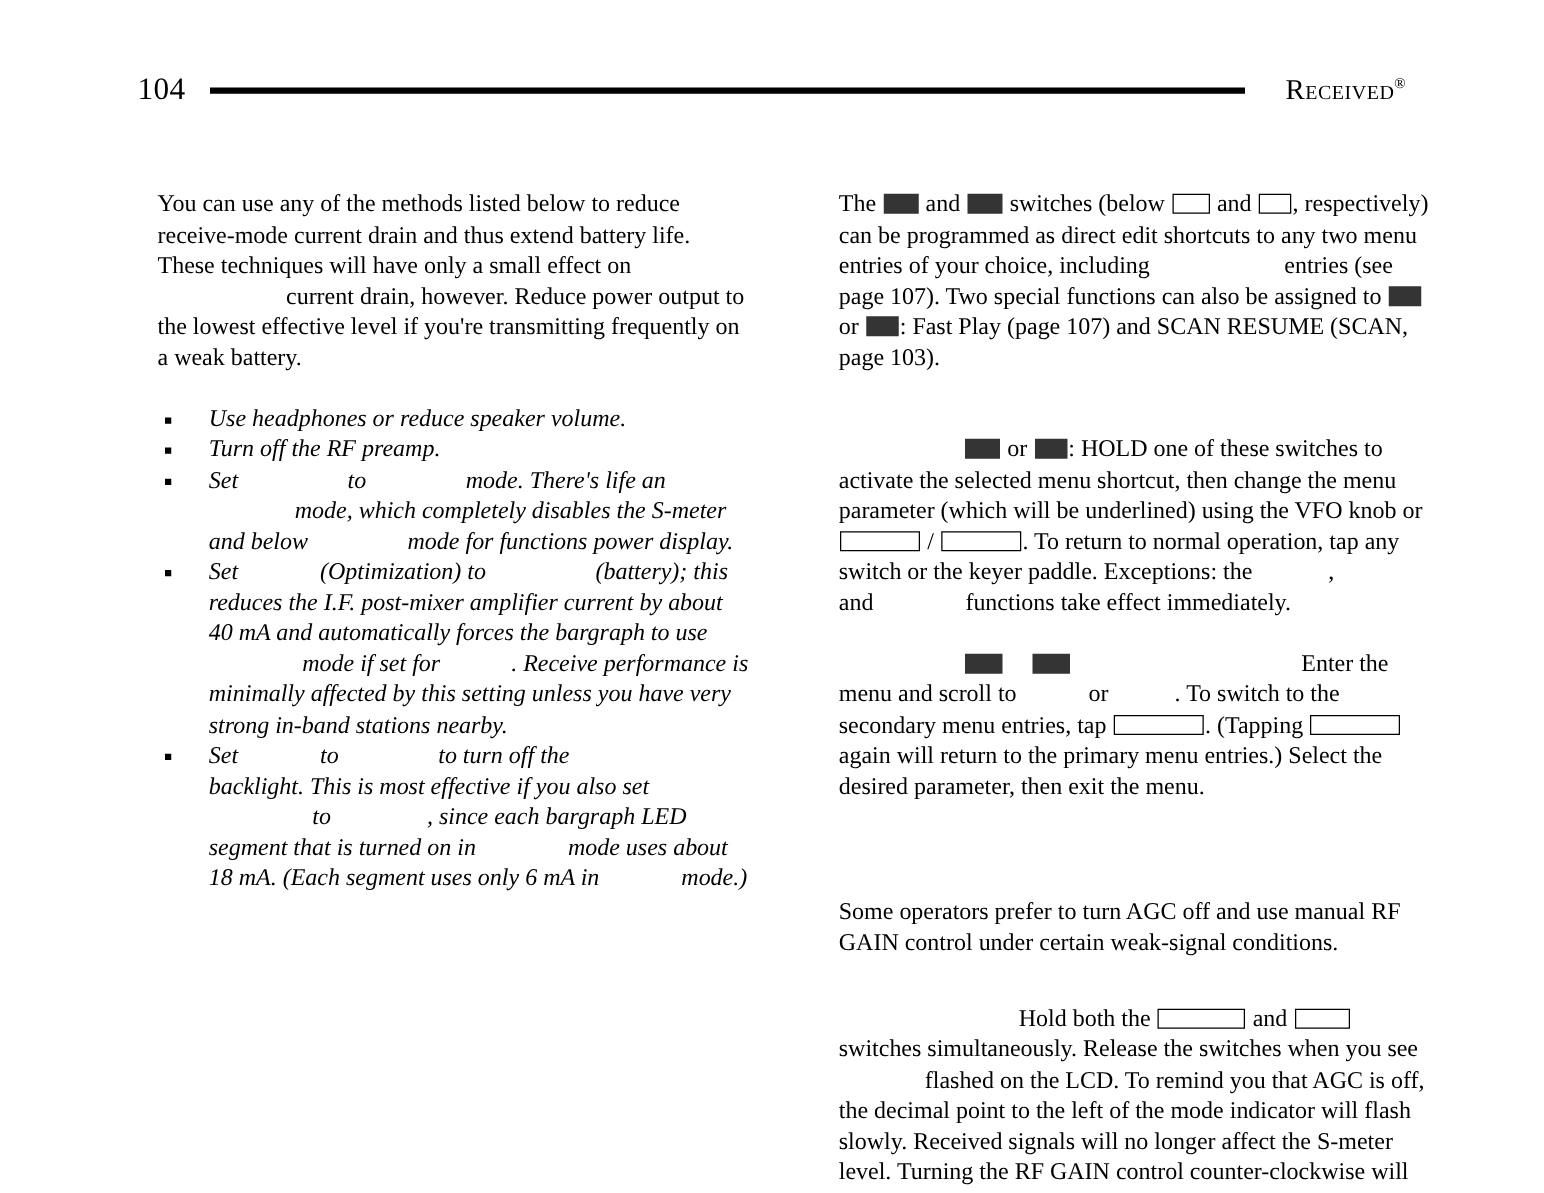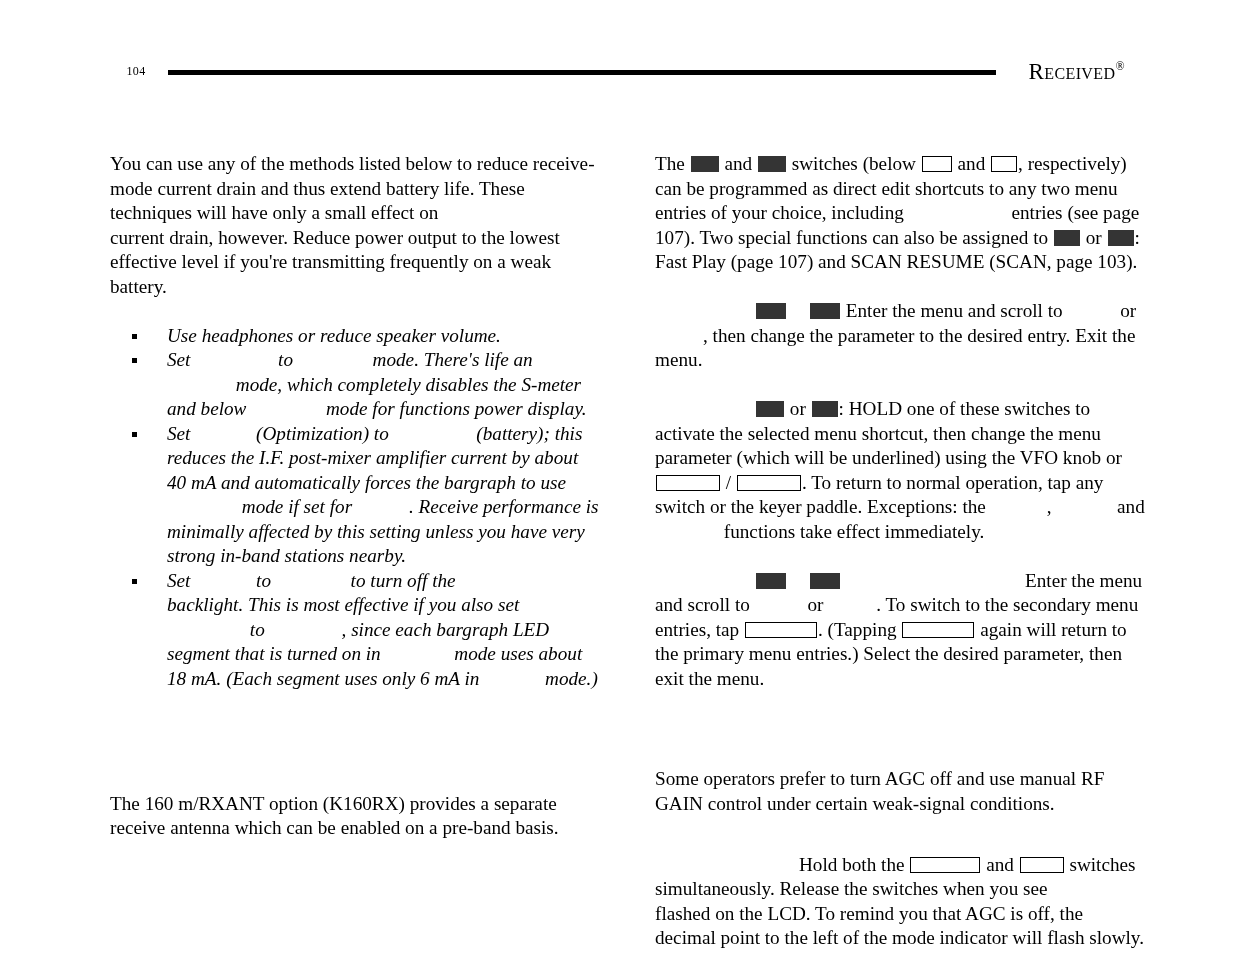--- a/index.html
+++ b/index.html
@@ -25,26 +25,25 @@
   .page-header {
     position: absolute;
     top: 56px;
     left: 110px;
     right: 110px;
     height: 30px;
     display: flex;
     align-items: center;
   }
   .folio {
-    font-size: 12px;
+    font-size: 25px;
     line-height: 1;
     letter-spacing: 0.3px;
     width: 52px;
     flex: 0 0 auto;
-    text-align: center;
   }
   .header-rule {
     flex: 1 1 auto;
     height: 5px;
     background: #000000;
     margin: 0 0 0 6px;
     position: relative;
     top: 1px;
   }
   .brand {
@@ -68,21 +67,21 @@
     top: 152px;
     width: 490px;
     font-size: 19.2px;
     line-height: 24.5px;
     text-align: left;
   }
   .col-left  { left: 110px; }
   .col-right { left: 655px; }
 
   p.body {
-    margin: 0 0 0 0;
+    margin: 0 0 0 16px;
   }
 
   .gap-para { height: 24.5px; }
   .gap-half { height: 12px; }
   .gap-section { height: 46px; }
   .gap-heading { height: 30px; }
 
   .indent { display: inline-block; width: 44px; }
   .indent-lg { display: inline-block; width: 100px; }
 
@@ -161,48 +160,47 @@
   <div class="col col-left">
 
     <p class="body"><span>You can use any of the methods listed below to reduce receive-mode current drain and thus extend battery life. These techniques will have only a small effect on </span><span class="hid w98"> </span><span> current drain, however. Reduce power output to the lowest effective level if you're transmitting frequently on a weak battery.</span></p>
 
     <div class="gap-para"></div>
 
     <ul class="bullets">
 
       <li><span>Use headphones or reduce speaker volume.</span></li>
 
+      <li><span>Turn off the RF preamp.</span></li>
 
       <li><span>Set </span><span class="hid w78"> </span><span> to </span><span class="hid w70"> </span><span> mode. There's life an </span><span class="hid w64"> </span><span> mode, which completely disables the S-meter and below </span><span class="hid w70"> </span><span> mode for functions power display.</span></li>
 
       <li><span>Set </span><span class="hid w56"> </span><span> (Optimization) to </span><span class="hid w78"> </span><span> (battery); this reduces the I.F. post-mixer amplifier current by about 40 mA and automatically forces the bargraph to use </span><span class="hid w70"> </span><span> mode if set for </span><span class="hid w52"> </span><span>. Receive performance is minimally affected by this setting unless you have very strong in-band stations nearby.</span></li>
 
       <li><span>Set </span><span class="hid w56"> </span><span> to </span><span class="hid w70"> </span><span> to turn off the </span><span class="hid w86"> </span><span> backlight. This is most effective if you also set </span><span class="hid w78"> </span><span> to </span><span class="hid w72"> </span><span>, since each bargraph LED segment that is turned on in </span><span class="hid w64"> </span><span> mode uses about 18 mA. (Each segment uses only 6 mA in </span><span class="hid w56"> </span><span> mode.)</span></li>
 
     </ul>
 
     <div class="gap-para"></div>
 
 
     <div class="gap-section"></div>
     <div class="gap-heading"></div>
 
-    <p class="body"><span>The 160 m/RXANT option (K160RX) provides a separate receive antenna which can be enabled on a pre-band basis.</span></p>
 
     <div class="gap-para"></div>
 
   </div>
 
   <div class="col col-right">
 
     <p class="body"><span>The </span><span class="sw-dark w28"></span><span> and </span><span class="sw-dark w28"></span><span> switches (below </span><span class="sw-box w30"></span><span> and </span><span class="sw-box w26"></span><span>, respectively) can be programmed as direct edit shortcuts to any two menu entries of your choice, including </span><span class="hid w98"> </span><span> entries (see page 107). Two special functions can also be assigned to </span><span class="sw-dark w26"></span><span> or </span><span class="sw-dark w26"></span><span>: Fast Play (page 107) and SCAN RESUME (SCAN, page 103).</span></p>
 
     <div class="gap-para"></div>
 
-    <p class="body"><span class="indent-lg"></span><span class="sw-dark w30"></span><span class="hid w22"> </span><span class="sw-dark w30"></span><span> Enter the menu and scroll to </span><span class="hid w48"> </span><span> or </span><span class="hid w48"> </span><span>, then change the parameter to the desired entry. Exit the menu.</span></p>
 
     <div class="gap-para"></div>
 
     <p class="body"><span class="indent-lg"></span><span class="sw-dark w28"></span><span> or </span><span class="sw-dark w26"></span><span>: HOLD one of these switches to activate the selected menu shortcut, then change the menu parameter (which will be underlined) using the VFO knob or </span><span class="sw-box w64"></span><span> / </span><span class="sw-box w64"></span><span>. To return to normal operation, tap any switch or the keyer paddle. Exceptions: the </span><span class="hid w56"> </span><span>, </span><span class="hid w56"> </span><span> and </span><span class="hid w64"> </span><span> functions take effect immediately.</span></p>
 
     <div class="gap-para"></div>
 
     <p class="body"><span class="indent-lg"></span><span class="sw-dark w30"></span><span class="hid w22"> </span><span class="sw-dark w30"></span><span class="hid w98"> </span><span class="hid w86"> </span><span>Enter the menu and scroll to </span><span class="hid w48"> </span><span> or </span><span class="hid w48"> </span><span>. To switch to the secondary menu entries, tap </span><span class="sw-box w72"></span><span>. (Tapping </span><span class="sw-box w72"></span><span> again will return to the primary menu entries.) Select the desired parameter, then exit the menu.</span></p>
 
     <div class="gap-section"></div>

